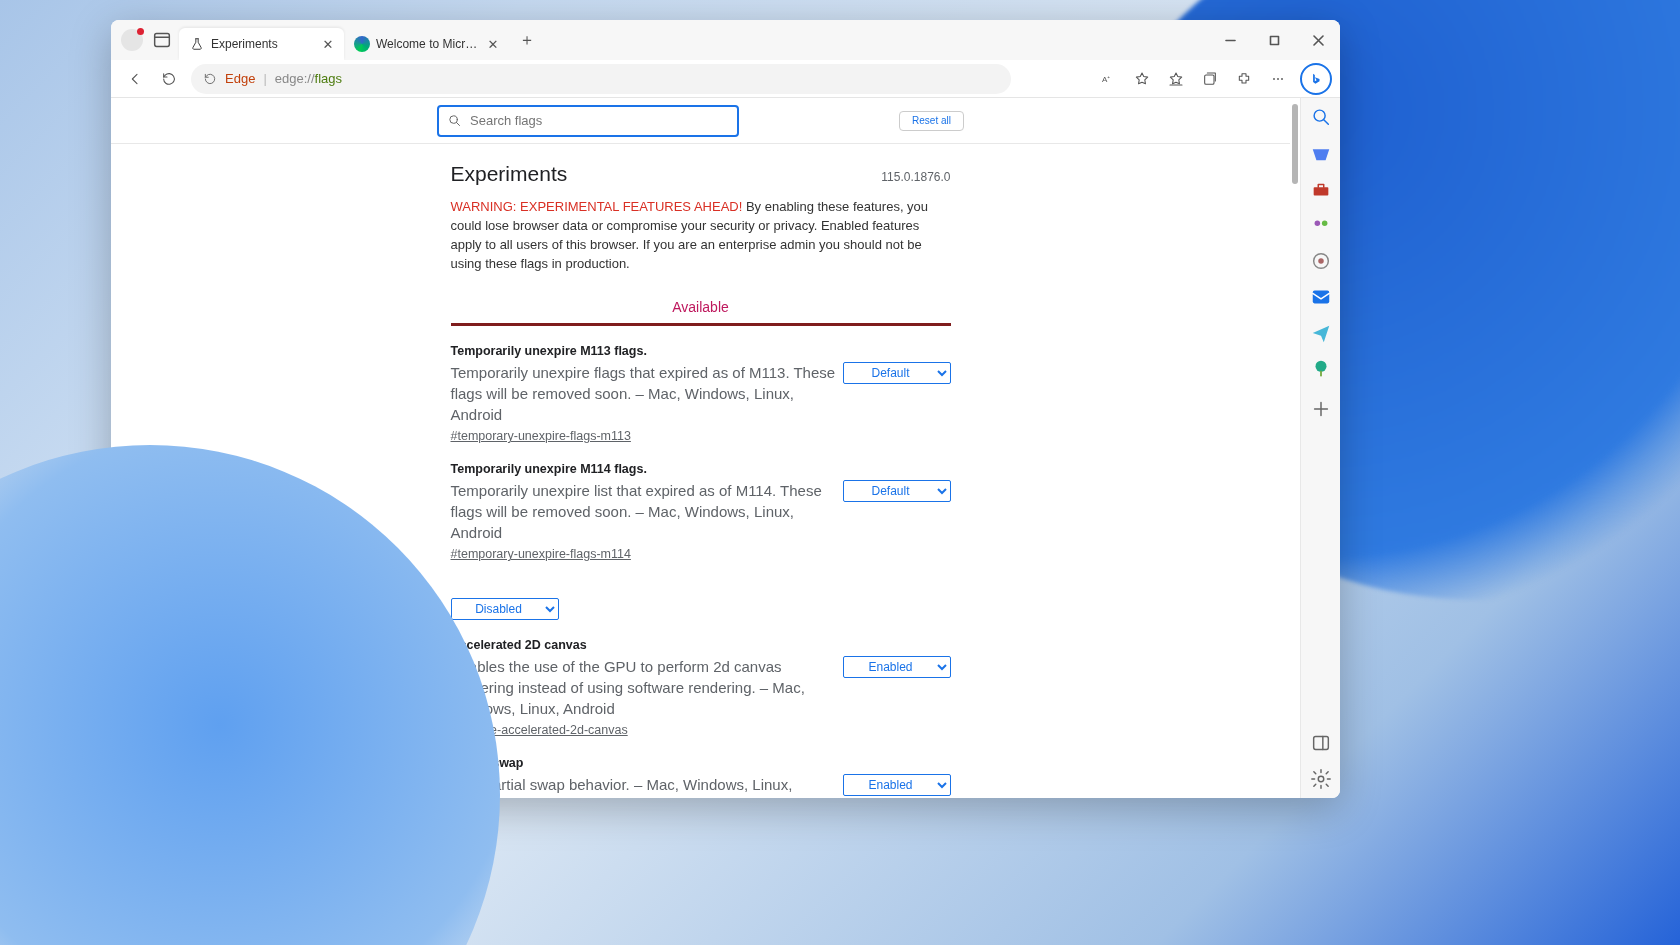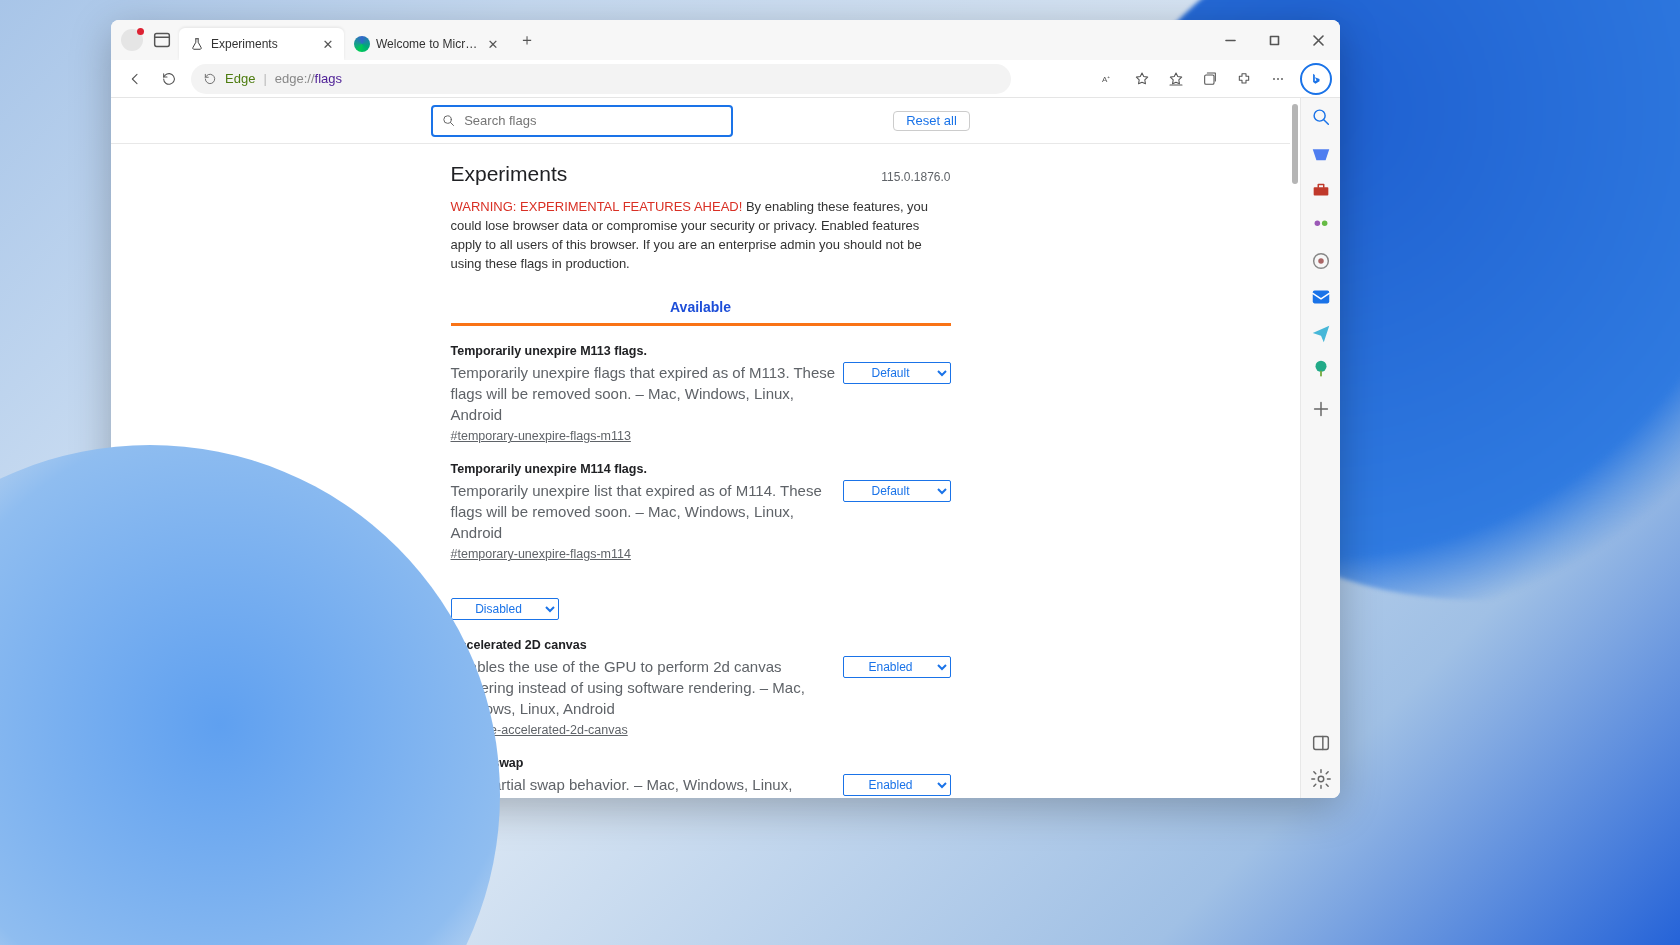--- a/index.html
+++ b/index.html
@@ -28,53 +28,53 @@
 
 .favicon { width:16px; height:16px; display:flex; align-items:center; justify-content:center; }
 .favicon.flask svg { width:14px; height:14px; }
 .favicon.edge { width:16px; height:16px; border-radius:50%; background:conic-gradient(#36c 0deg,#0a7 120deg,#0c5 200deg,#36c 360deg); }
 
 
 .toolbar { height:38px; display:flex; align-items:center; padding:0 8px; gap:2px; background:#fff; border-bottom:1px solid #e5e5e5; }
 .tbtn { width:32px; height:32px; display:flex; align-items:center; justify-content:center; color:#555; border-radius:4px; }
 .tbtn svg { width:16px; height:16px; stroke:#555; }
 .omnibox { flex:0 0 auto; margin-left:4px; height:30px; min-width:820px; border-radius:15px; background:#f3f3f3; display:flex; align-items:center; padding:0 12px; gap:8px; font-size:13px; }
-.omnibox .site { color:#4d7c0f; }
+.omnibox .site { color:#c2410c; }
 .omnibox .pipe { color:#bbb; }
 .omnibox .path-dim { color:#888; }
-.omnibox .path-strong { color:#4c1d95; }
+.omnibox .path-strong { color:#4d7c0f; }
 .toolbar .spacer { flex:1; }
 .bing { width:32px; height:32px; border-radius:16px; border:2px solid #1a73e8; display:flex; align-items:center; justify-content:center; margin-left:4px; }
 .bing svg { width:14px; height:14px; }
 
 
 .surface { flex:1; display:flex; min-height:0; }
 .page { flex:1; overflow:hidden; position:relative; }
 .scrollhost { position:absolute; inset:0; right:10px; overflow:hidden; }
 .vsb { position:absolute; right:2px; top:6px; width:6px; height:98%; }
 .vsb::before { content:""; position:absolute; top:0; width:6px; height:80px; background:#b5b5b5; border-radius:3px; }
 
 
 .searchrow { height:46px; display:flex; align-items:center; justify-content:center; gap:160px; border-bottom:1px solid #e8e8e8; }
 .searchwrap { width:302px; }
 .searchbox { width:302px; height:32px; border:2px solid #1a73e8; border-radius:4px; display:flex; align-items:center; padding:0 8px; gap:8px; color:#666; }
 .searchbox svg { width:15px; height:15px; }
 .searchbox input { border:none; outline:none; flex:1; font-size:13px; background:transparent; }
-.resetbtn { height:20px; padding:0 12px; border:1px solid #ccc; border-radius:4px; background:#fff; color:#1a73e8; font-size:13px; display:flex; align-items:center; }
+.resetbtn { height:20px; padding:0 12px; border:1px solid #ccc; border-radius:4px; background:#fff; color:#1a73e8; font-size:10px; display:flex; align-items:center; }
 
 .inner { width:500px; margin:18px auto 0; }
 .h1row { display:flex; align-items:baseline; justify-content:space-between; }
 .h1 { font-size:21px; font-weight:400; color:#202124; }
 .version { font-size:12px; color:#5f6368; }
 .warn { margin-top:12px; font-size:13px; color:#333; line-height:1.45; }
 .warn .red { color:#d93025; font-weight:400; }
 
 .tabs { margin-top:16px; display:flex; border-bottom:1px solid #ddd; }
 .tabs .t { flex:1; text-align:center; padding:10px 0 8px; font-size:14px; color:#5f6368; cursor:pointer; }
-.tabs .t.active { color:#1d4ed8; border-bottom:3px solid #f97316; margin-bottom:-1px;font-weight:bold; }
+.tabs .t.active { color:#be185d; border-bottom:3px solid #7f1d1d; margin-bottom:-1px; }
 
 .flag { display:flex; align-items:flex-start; padding:18px 0 0; gap:0; }
 .flag .txt { flex:1; }
 .flag .name { font-size:12.5px; font-weight:700; color:#202124; }
 .flag .desc { font-size:15px; color:#5f6368; margin-top:4px; line-height:1.4; }
 .flag .anchor { font-size:12.5px; color:#5f6368; text-decoration:underline; margin-top:4px; display:inline-block; }
 .flag select { width:108px; height:22px; border:1px solid #1a73e8; color:#1a73e8; font-size:12px; text-align:center; border-radius:2px; background:#fff; margin-top:18px; }
 
 
 .sidebar { width:40px; background:#f7f7f7; border-left:1px solid #e8e8e8; display:flex; flex-direction:column; align-items:center; padding-top:8px; gap:14px; }

